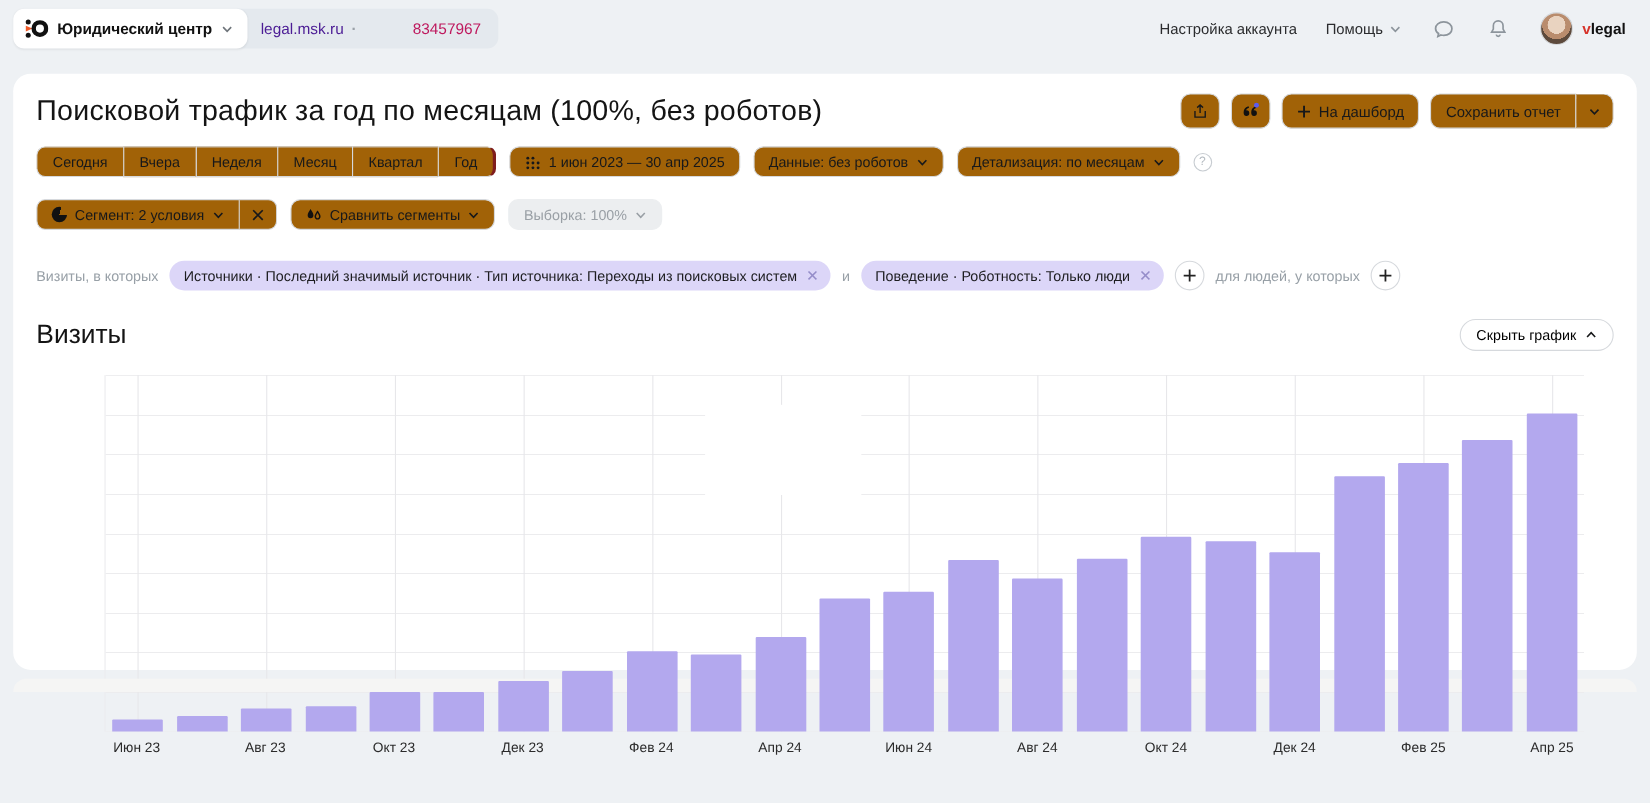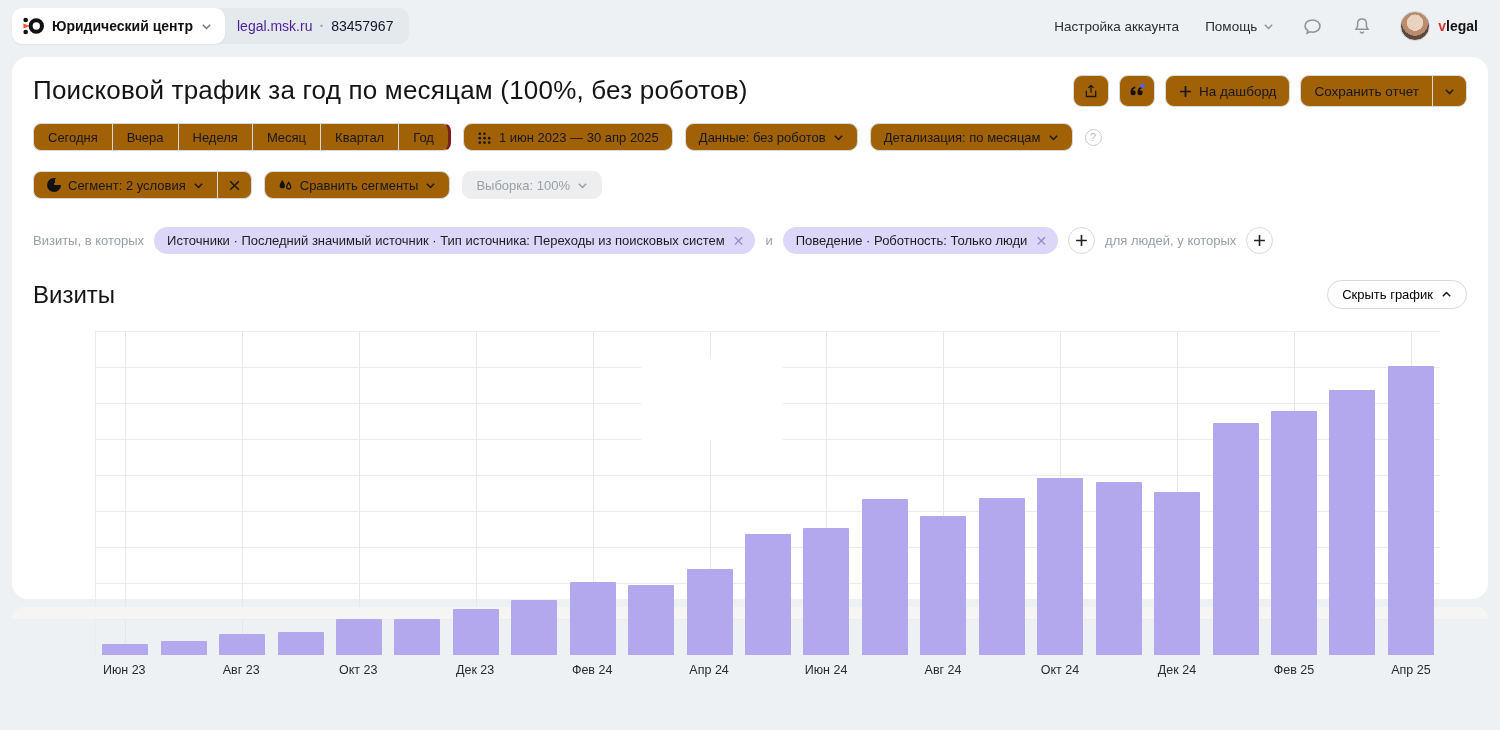--- a/index.html
+++ b/index.html
@@ -9,32 +9,32 @@
     background:#eef1f4; color:#1c1d20; font-size:13px;
   }
   
   .topbar { height:52px; display:flex; align-items:center; padding:0 22px 0 12px; }
   .counter-group { display:flex; align-items:center; background:#e4e9ee; border-radius:10px; height:36px; }
   .counter-pill { display:flex; align-items:center; gap:8px; background:#fff; border-radius:10px; height:36px; padding:0 14px 0 10px; box-shadow:0 1px 2px rgba(0,0,0,.06); cursor:pointer; }
   .counter-name { font-size:14px; font-weight:700; color:#111; }
   .counter-meta { display:flex; align-items:center; gap:7px; padding:0 16px 0 12px; font-size:14px; }
   .counter-domain { color:#4c1d95; }
   .counter-dot { color:#9aa1a8; font-weight:700; }
-  .counter-id { color:#0f172a; }
+  .counter-id { color:#be185d;margin-left:44px; }
   .topbar-spacer { flex:1; }
   .topbar-right { display:flex; align-items:center; gap:26px; }
   .top-link { font-size:13.5px; color:#2b2c2e; cursor:pointer; display:flex; align-items:center; gap:6px; }
   .icon-btn { width:24px; height:24px; display:flex; align-items:center; justify-content:center; cursor:pointer; color:#8d959c; }
   .user { display:flex; align-items:center; gap:8px; cursor:pointer; }
   .avatar { width:30px; height:30px; border-radius:50%; background:radial-gradient(circle at 50% 38%, #e9d3c0 0 36%, #b98c6d 37% 58%, #5d4a3c 59% 100%); border:1px solid #d6d9dc; }
   .username { font-size:14px; font-weight:700; color:#111; }
   .username .first { color:#d6332a; }
   .chev { display:inline-block; width:10px; height:10px; }
   
-  .card { position:relative; margin:5px 12px 0; background:#fff; border-radius:16px; height:542px; padding:18px 21px 0; }
+  .card { position:relative; margin:15px 12px 0; background:#fff; border-radius:16px; height:542px; padding:18px 21px 0; }
   .report-head { display:flex; align-items:flex-start; }
   .report-title { font-size:26px; font-weight:500; color:#141414; letter-spacing:.2px; }
   .head-actions { margin-left:auto; display:flex; align-items:center; gap:10px; }
   .btn { display:inline-flex; align-items:center; justify-content:center; gap:7px; background:#a16207; border:1px solid #d6d9dd; border-radius:9px; height:32px; padding:0 13px; font-size:13.5px; color:#17181a; cursor:pointer; white-space:nowrap; }
   .btn.square { width:36px; padding:0; }
   .split { display:flex; }
   .split .btn:first-child { border-radius:9px 0 0 9px; }
   .split .btn:last-child { border-radius:0 9px 9px 0; border-left:none; width:34px; padding:0; }
   
   .row1 { display:flex; align-items:center; gap:12px; margin-top:16px; }

